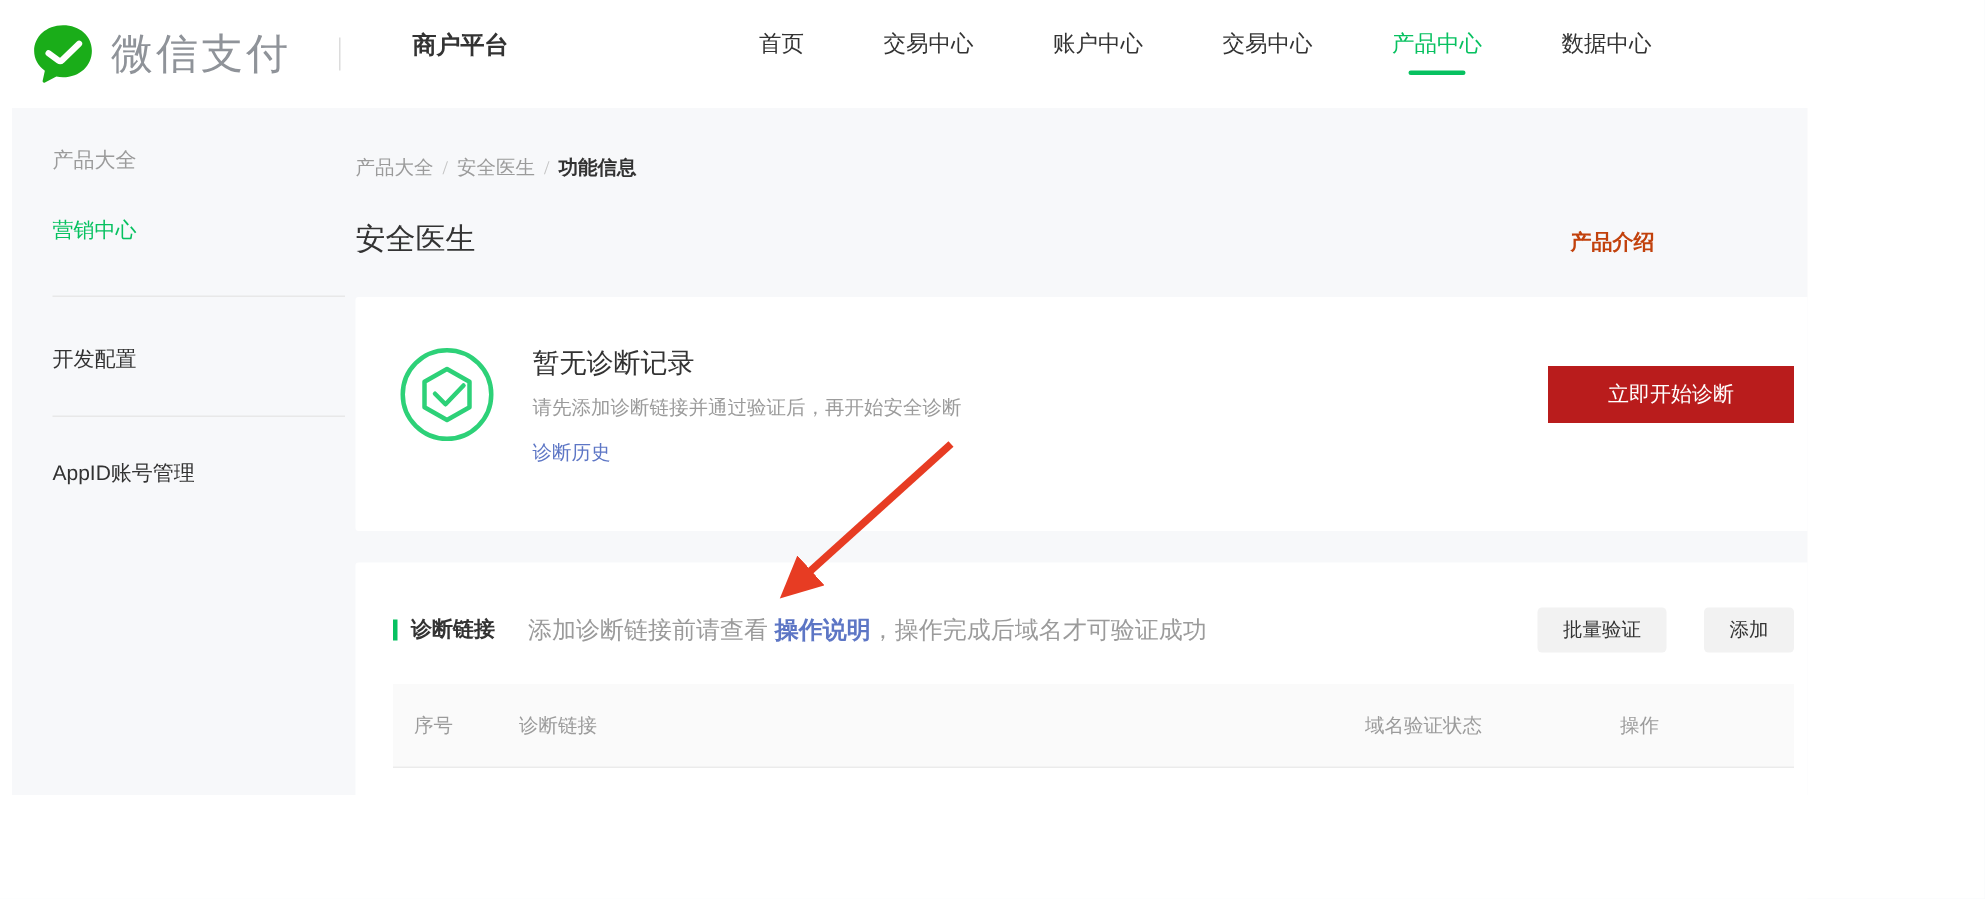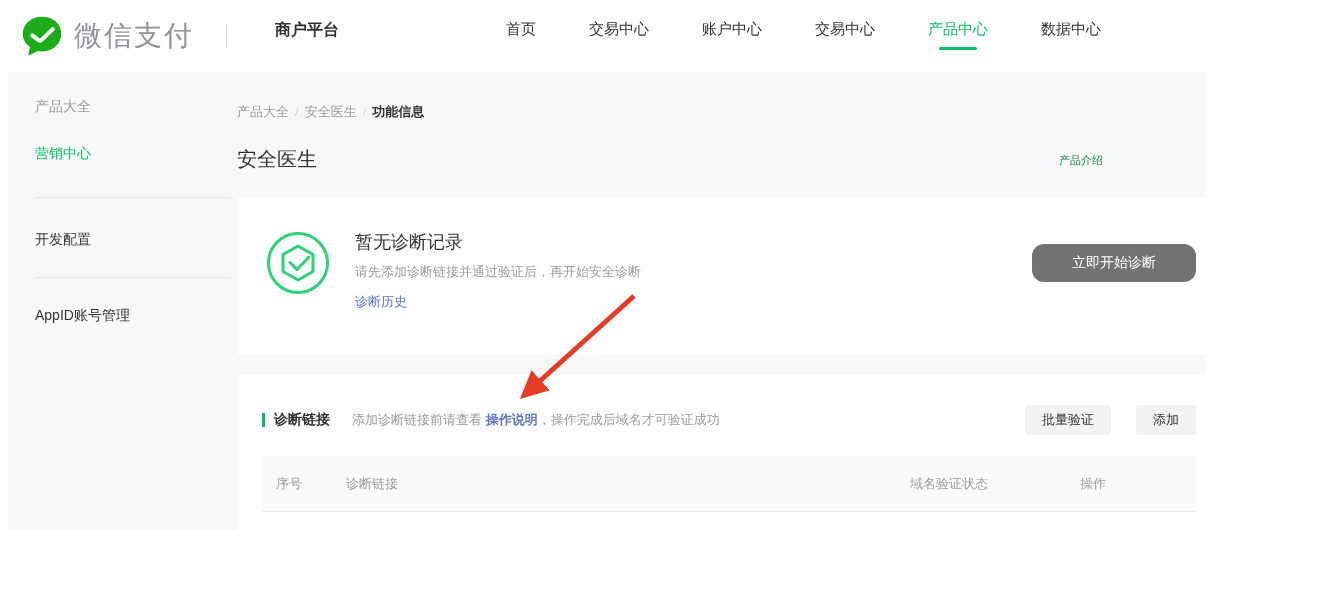--- a/index.html
+++ b/index.html
@@ -28,36 +28,36 @@
   .side-item.muted { color:#9b9b9b; }
   .side-item.selected { color:#07c160; }
   .side-divider { position:absolute; left:27px; width:195px; height:1px; background:#e8e8e8; }
 
   
   .breadcrumb { position:absolute; left:237px; top:103px; font-size:13px; color:#9b9b9b;font-family:Liberation Serif, serif; }
   .breadcrumb .crumb { cursor:pointer; }
   .breadcrumb .sep { margin:0 6px; color:#c3c3c3; }
   .breadcrumb .current { color:#333; font-weight:bold; cursor:default; }
   .page-title { position:absolute; left:237px; top:146px; font-size:20px; color:#333; }
-  .intro-link { position:absolute; right:102px; top:153px; font-size:11px; color:#15803d; cursor:pointer; }
+  .intro-link { position:absolute; right:102px; top:153px; font-size:14px; color:#c2410c; cursor:pointer;font-weight:bold; }
 
   .card { position:absolute; left:237px; width:984px; background:#fff; border-radius:2px; }
   .card1 { top:198px; height:156px; }
   .diag-icon { position:absolute; left:29px; top:33px; width:64px; height:64px; }
   .card1-title { position:absolute; left:118px; top:32px; font-size:18px; color:#333; }
   .card1-sub { position:absolute; left:118px; top:65px; font-size:13px; color:#9b9b9b; }
   .card1-link { position:absolute; left:118px; top:95px; font-size:13px; color:#5d76c5; cursor:pointer; }
-  .start-btn { position:absolute; right:25px; top:46px; width:164px; height:38px; background:#737373;
-      color:#fff; font-size:14px; border:none; border-radius:12px; cursor:pointer; font-family:inherit;margin-left:12px; }
+  .start-btn { position:absolute; right:25px; top:46px; width:164px; height:38px; background:#b91c1c;
+      color:#fff; font-size:14px; border:none; border-radius:0; cursor:pointer; font-family:inherit;margin-left:12px; }
 
   .card2 { top:375px; height:155px; border-radius:2px 2px 0 0; }
   .section-row { position:absolute; left:25px; right:25px; top:30px; height:30px; display:flex; align-items:center; }
   .green-bar { width:3px; height:14px; background:#07c160; margin-right:9px; flex:none; }
   .section-title { font-size:14px; font-weight:bold; color:#333; }
-  .section-tip { font-size:13px; color:#9b9b9b; margin-left:22px; }
+  .section-tip { font-size:16px; color:#9b9b9b; margin-left:22px; }
   .tip-link { color:#5d76c5; font-weight:bold; cursor:pointer; }
   .section-buttons { margin-left:auto; display:flex; gap:25px; }
   .btn-gray { height:30px; padding:0 17px; background:#f2f2f2; color:#333; font-size:13px;
       border:none; border-radius:3px; cursor:pointer; font-family:inherit; }
 
   .table-header { position:absolute; left:25px; right:25px; top:81px; height:56px; background:#fafafa;
       border-bottom:1px solid #ebebeb; font-size:13px; color:#9b9b9b; }
   .th { position:absolute; top:50%; transform:translateY(-50%); white-space:nowrap; }
   .th-seq   { left:14px; }
   .th-link  { left:84px; }

